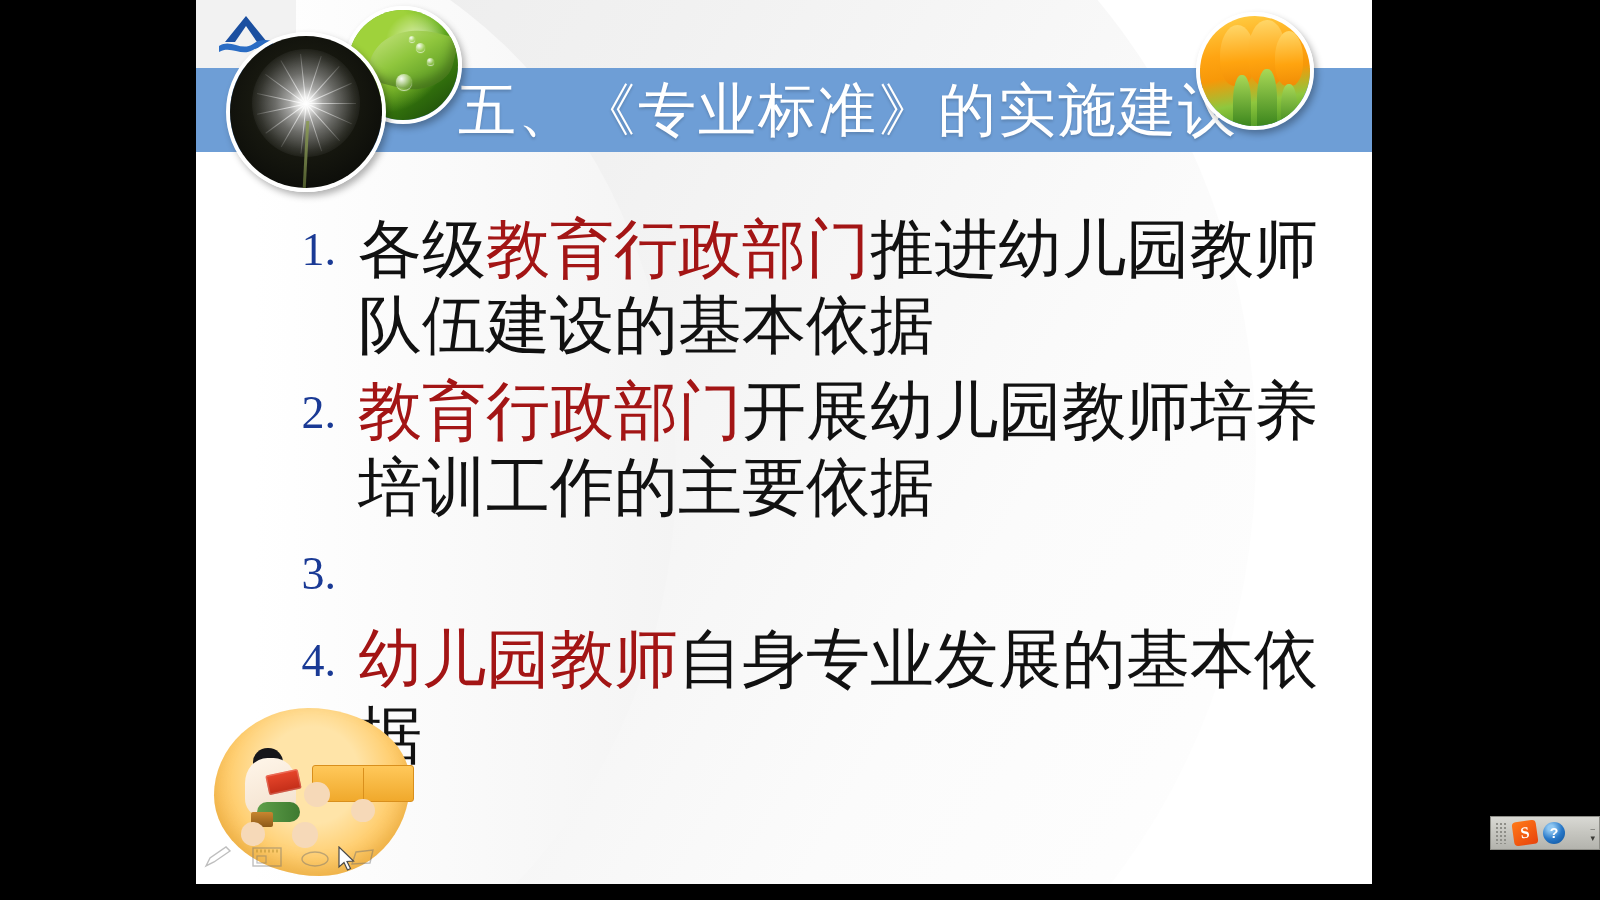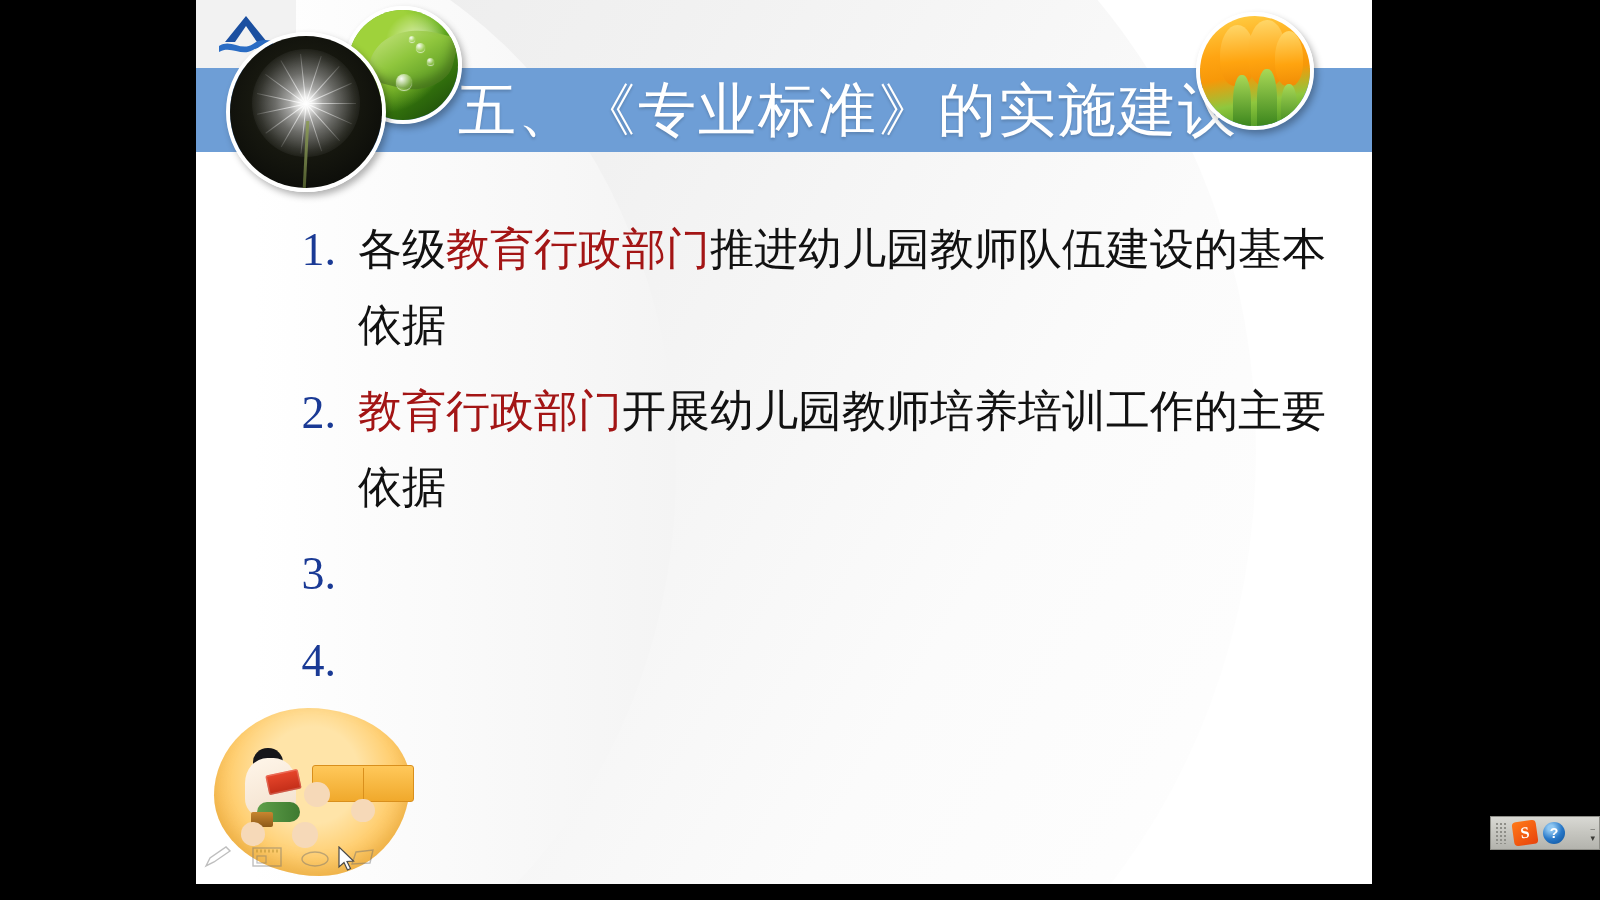--- a/index.html
+++ b/index.html
@@ -99,21 +99,21 @@
   
   .body-list {
     position:absolute; left:78px; top:212px; width:1070px;
     font-family:"Liberation Serif", serif; color:#111111;
   }
   .li-row { display:flex; align-items:flex-start; margin-bottom:10px; }
   .li-num {
     min-width:84px; flex:0 0 84px; text-align:right; padding-right:22px;
     color:#1a3a95; font-size:46px; line-height:76px; font-weight:400;
   }
-  .li-text { font-size:44px; line-height:76px; color:#111111; }
+  .li-text { font-size:64px; line-height:76px; color:#111111; }
   .hl { color:#a31515; }
   .li-2 .li-num, .li-4 .li-num { line-height:78px; }
 
   
   .clipart {
     position:absolute; left:18px; bottom:8px; width:196px; height:168px;
   }
   .clip-blob { position:absolute; inset:0;
     background:radial-gradient(ellipse at 50% 40%, #ffe4a8 0 34%, #ffcf72 58%, #f7b94e 78%, #f2ad38 100%);
     border-radius:48% 52% 46% 54% / 52% 44% 56% 48%;
@@ -256,20 +256,21 @@
         <div class="li-num">2.</div>
         <div class="li-text"><span></span><span class="hl">教育行政部门</span><span>开展幼儿园教师培养培训工作的主要依据</span></div>
       </div>
 
       <div class="li-row li-3">
         <div class="li-num">3.</div>
       </div>
 
       <div class="li-row li-4">
         <div class="li-num">4.</div>
+        <div class="li-text"><span></span><span class="hl">幼儿园教师</span><span>自身专业发展的基本依据</span></div>
       </div>
 
     </div>
 
     <div class="clipart">
       <div class="clip-blob"></div>
       <div class="cabinet"></div>
       <div class="teacher-hair"></div>
       <div class="teacher-body"></div>
       <div class="book"></div>

